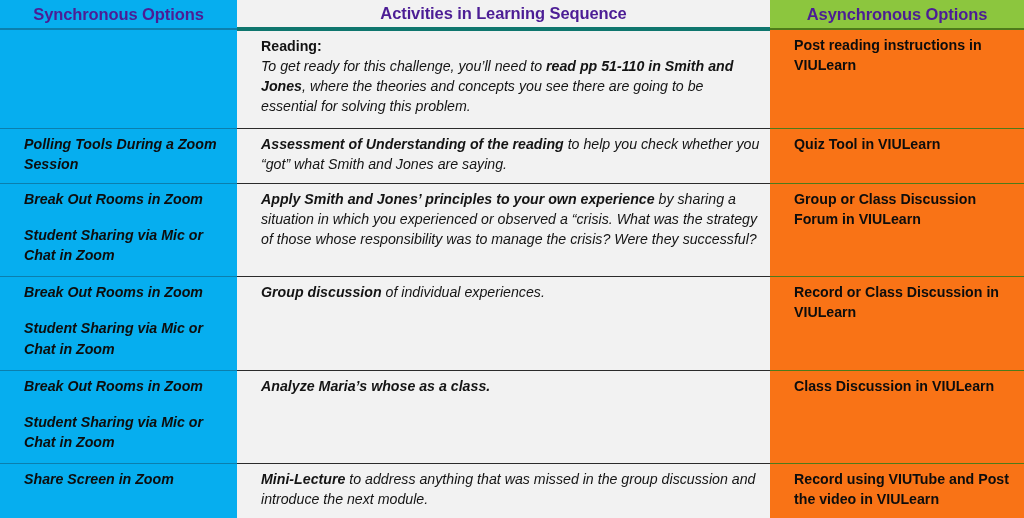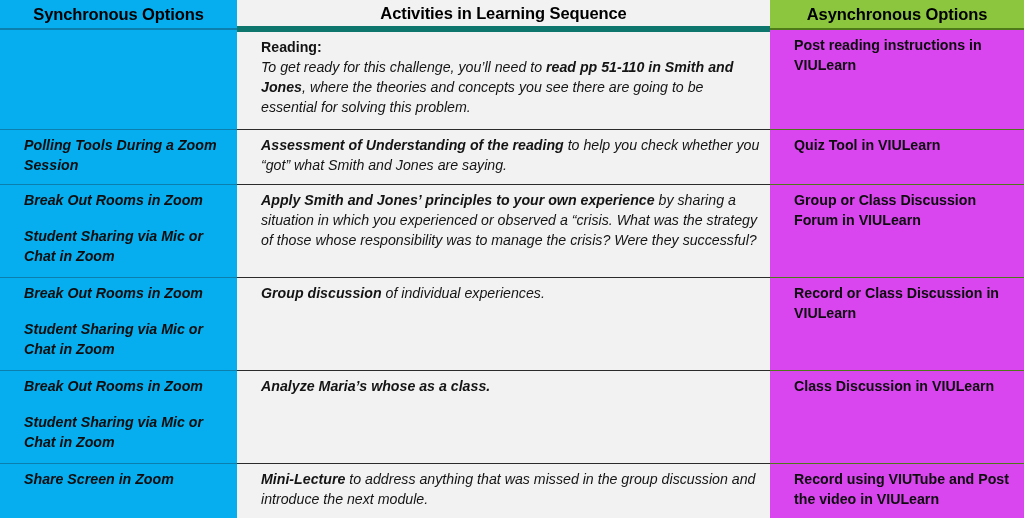--- a/index.html
+++ b/index.html
@@ -26,27 +26,27 @@
   .col-async  { width: 254px; }
 
   
   thead tr { height: 29px; }
 
   th {
     padding: 0 8px;
     margin: 0;
     font-size: 16.5px;
     font-weight: bold;
-    color: #000000;
+    color: #4c1d95;
     text-align: center;
     vertical-align: middle;
     letter-spacing: -0.1px;
   }
   th.h-sync  { background: #06aeef; border-bottom: 2px solid #0b7fae; }
-  th.h-act   { background: #f2f2f2; border-bottom: 6px solid #0f766e; margin-left: 24px; }
+  th.h-act   { background: #f2f2f2; border-bottom: 4px solid #0f766e; margin-left: 24px; }
   th.h-async { background: #8cc63e; border-bottom: 2px solid #4e7a1a; margin-top: 24px; }
 
   
   td {
     padding: 5px 9px 6px 24px;
     margin: 0;
     vertical-align: top;
     font-size: 14.2px;
     line-height: 1.42;
     color: #111111;
@@ -59,21 +59,21 @@
     font-weight: bold;
     color: #0d0d0d;
     border-bottom-color: #0b7fae;
     font-style: italic;
   }
   td.c-act {
     background: #f2f2f2;
     color: #141414;
   }
   td.c-async {
-    background: #d946ef;
+    background: #f97316;
     font-weight: bold;
     color: #0d0d0d;
     border-bottom-color: #4e7a1a;
   }
 
   .gap { display: block; height: 16px; }
 
   b, strong { font-weight: bold; }
 
   .cell-text { display: block; font-style: italic; }

